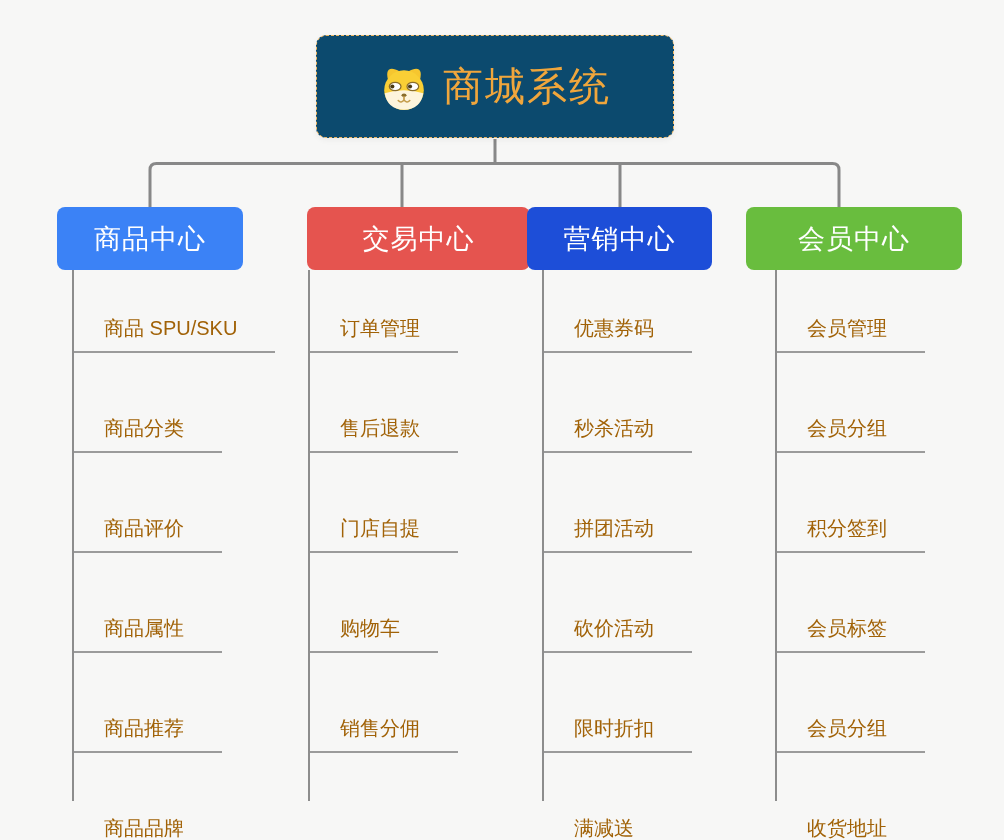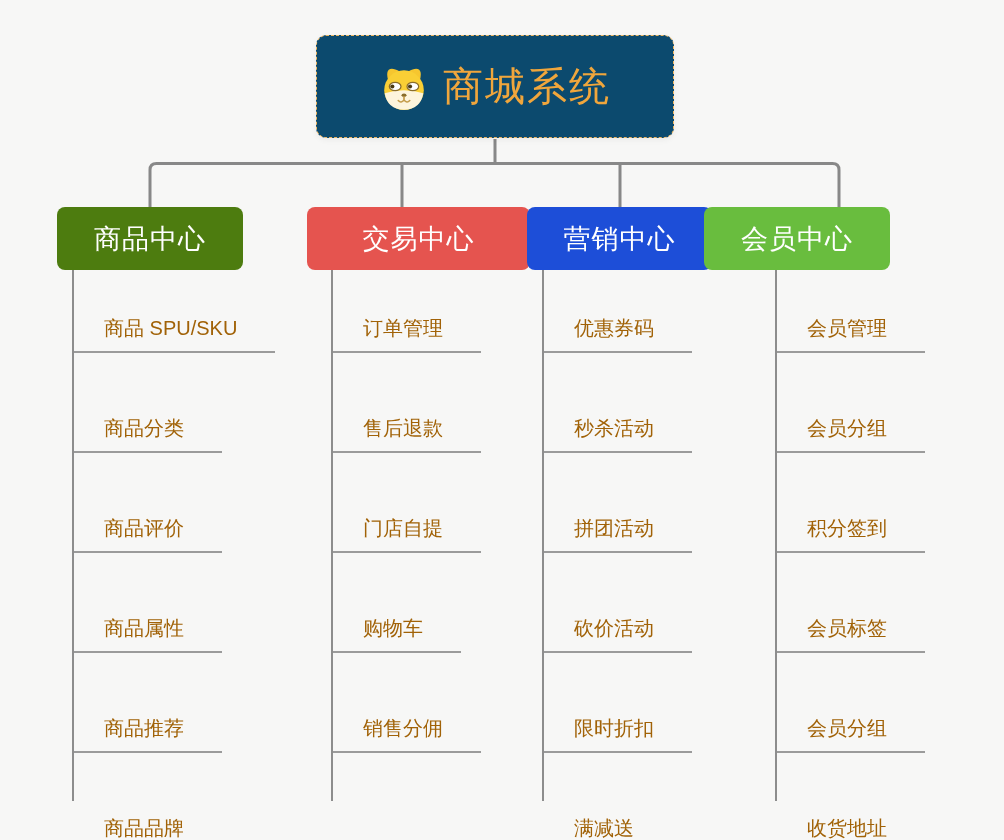--- a/index.html
+++ b/index.html
@@ -37,26 +37,26 @@
   .branch {
     position:absolute; top:207px; height:63px;
     border-radius:8px;
     display:flex; align-items:center; justify-content:center;
     color:#FFFFFF; font-size:27px; letter-spacing:1px;
     cursor:pointer; white-space:nowrap;
   }
   .b0 { left:57px;  width:186px; }
   .b1 { left:307px; width:223px; }
   .b2 { left:527px; width:185px; }
-  .b3 { left:704px; width:186px; }
+  .b3 { left:746px; width:216px; }
 
   
   .col { position:absolute; top:270px; }
   .c0 { left:72px;  }
-  .c1 { left:331px;font-family:Liberation Serif, serif; }
+  .c1 { left:308px;font-family:Liberation Serif, serif; }
   .c2 { left:542px; }
   .c3 { left:759px;margin-left:16px; }
   .col::before {               
     content:""; position:absolute; left:0; top:0;
     width:2px; height:531px; background:#8D8D8D;
   }
   .slot { height:100px; display:flex; align-items:flex-end; }
   .slot:first-child { height:83px; }
   .leaf {
     white-space:nowrap;
@@ -87,21 +87,21 @@
       <ellipse cx="15.5" cy="23.5" rx="5.6" ry="4" fill="#FFFFFF" stroke="#8a6d2a" stroke-width="1.2"></ellipse>
       <ellipse cx="32.5" cy="23.5" rx="5.6" ry="4" fill="#FFFFFF" stroke="#8a6d2a" stroke-width="1.2"></ellipse>
       <circle cx="12.8" cy="23.5" r="2" fill="#4a3a12"></circle>
       <circle cx="29.8" cy="23.5" r="2" fill="#4a3a12"></circle>
       <ellipse cx="24" cy="32" rx="2.4" ry="1.7" fill="#8a6d2a"></ellipse>
       <path d="M24 33.5 V36 M18.5 37 Q21.2 40 24 36.5 Q26.8 40 29.5 37" fill="none" stroke="#C39B4A" stroke-width="1.6" stroke-linecap="round"></path>
     </svg>
     <span class="root-title" style="color: rgb(240, 166, 60);">商城系统</span>
   </div>
 
-  <div class="branch b0" style="background: #4d7c0f;">
+  <div class="branch b0" style="background: #3b82f6;">
     <span>商品中心</span>
   </div>
   <div class="branch b1" style="background: rgb(229, 84, 79);">
     <span>交易中心</span>
   </div>
   <div class="branch b2" style="background: #1d4ed8;">
     <span>营销中心</span>
   </div>
   <div class="branch b3" style="background: rgb(105, 189, 62);">
     <span>会员中心</span>

